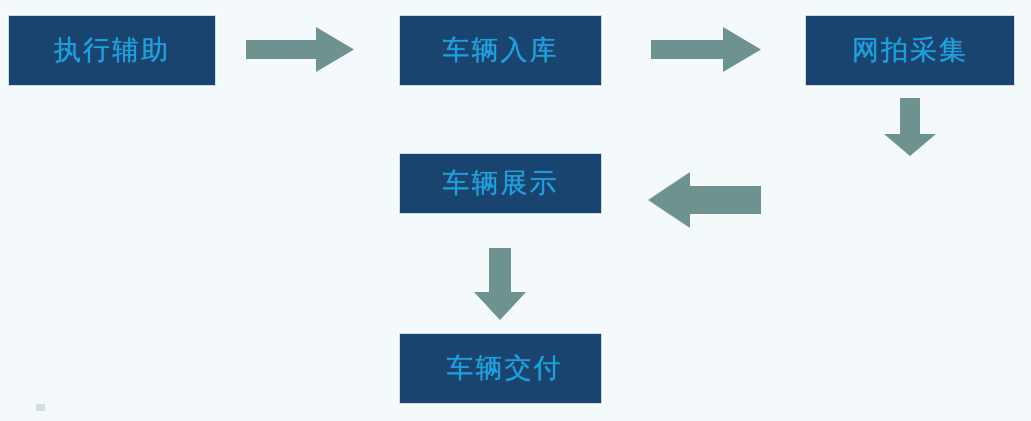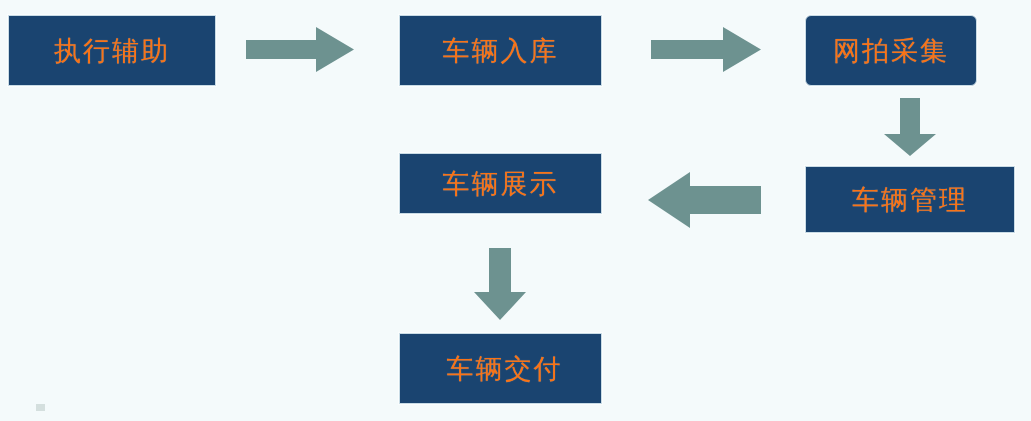--- a/index.html
+++ b/index.html
@@ -25,33 +25,34 @@
     position: absolute;
     box-sizing: border-box;
     background: #1a4470;
     border: 1px solid #c9dce6;
     display: flex;
     align-items: center;
     justify-content: center;
     box-shadow: 0 0 0 1px rgba(255,255,255,0.55);
   }
   .node-label {
-    color: #f97316;
+    color: #0ea5e9;
     font-size: 27px;
     letter-spacing: 2px;
     line-height: 1;
     white-space: nowrap;
     font-weight: 400;
     text-shadow: 0 0 1px rgba(255,255,255,0.35);
+    font-family: Liberation Serif, serif;
   }
 
   
   #node-exec      { left: 8px;   top: 15px;  width: 208px; height: 71px; }
   #node-intake    { left: 399px; top: 15px;  width: 203px; height: 71px; text-align: right; }
-  #node-collect   { left: 805px; top: 15px;  width: 172px; height: 71px; border-radius: 6px; }
+  #node-collect   { left: 805px; top: 15px;  width: 210px; height: 71px; }
   #node-manage    { left: 805px; top: 166px; width: 210px; height: 67px; }
   #node-display   { left: 399px; top: 153px; width: 203px; height: 61px; }
   #node-delivery  { left: 399px; top: 333px; width: 203px; height: 71px; padding-left: 8px; }
 
   
   .arrow {
     position: absolute;
   }
   .arrow svg { display: block; }
 
@@ -100,23 +101,20 @@
   <div class="node" id="node-collect">
     <span class="node-label">网拍采集</span>
   </div>
 
   <div class="arrow" id="arrow-collect-manage">
     <svg viewBox="0 0 52 58" width="52" height="58" aria-hidden="true">
       <polygon points="16,0 36,0 36,36 52,36 26,58 0,36 16,36" fill="#6d9290"></polygon>
     </svg>
   </div>
 
-  <div class="node" id="node-manage">
-    <span class="node-label">车辆管理</span>
-  </div>
 
   <div class="arrow" id="arrow-manage-display">
     <svg viewBox="0 0 113 56" width="113" height="56" aria-hidden="true">
       <polygon points="113,14 42,14 42,0 0,28 42,56 42,42 113,42" fill="#6d9290"></polygon>
     </svg>
   </div>
 
   <div class="node" id="node-display">
     <span class="node-label">车辆展示</span>
   </div>

